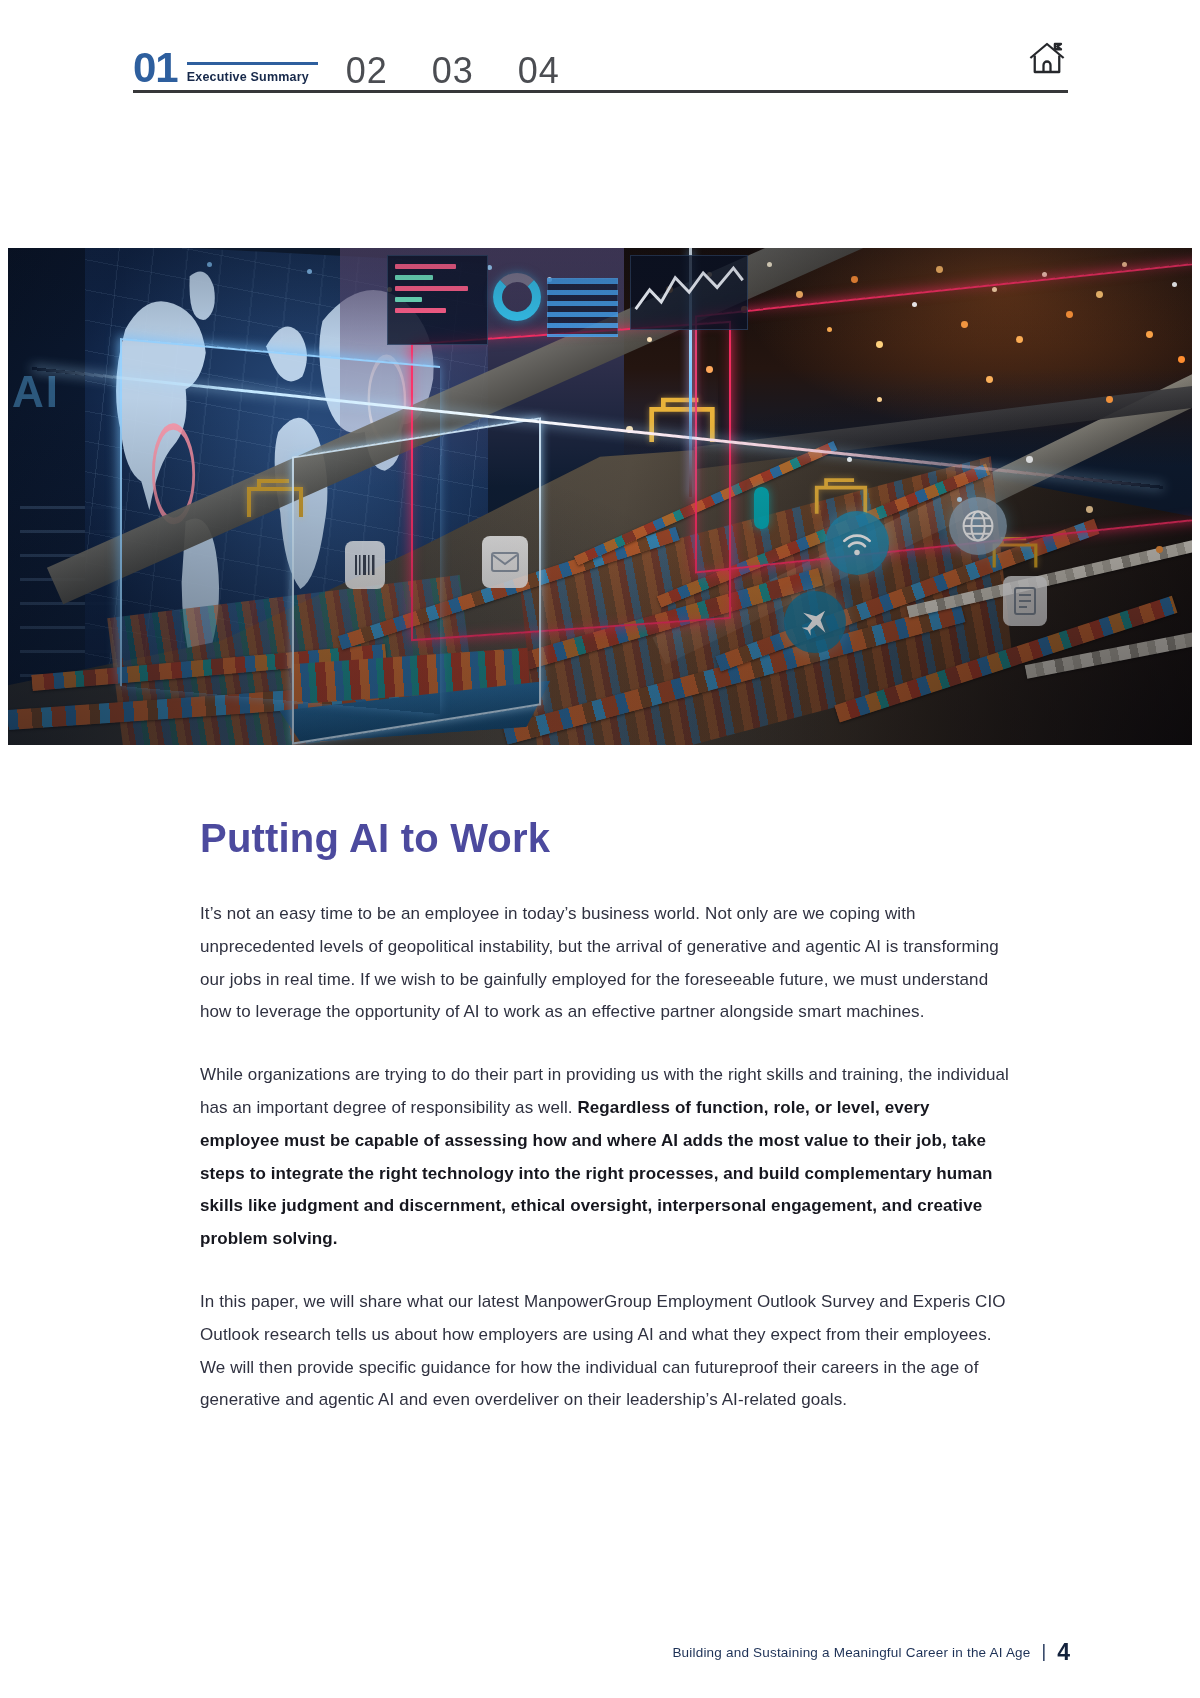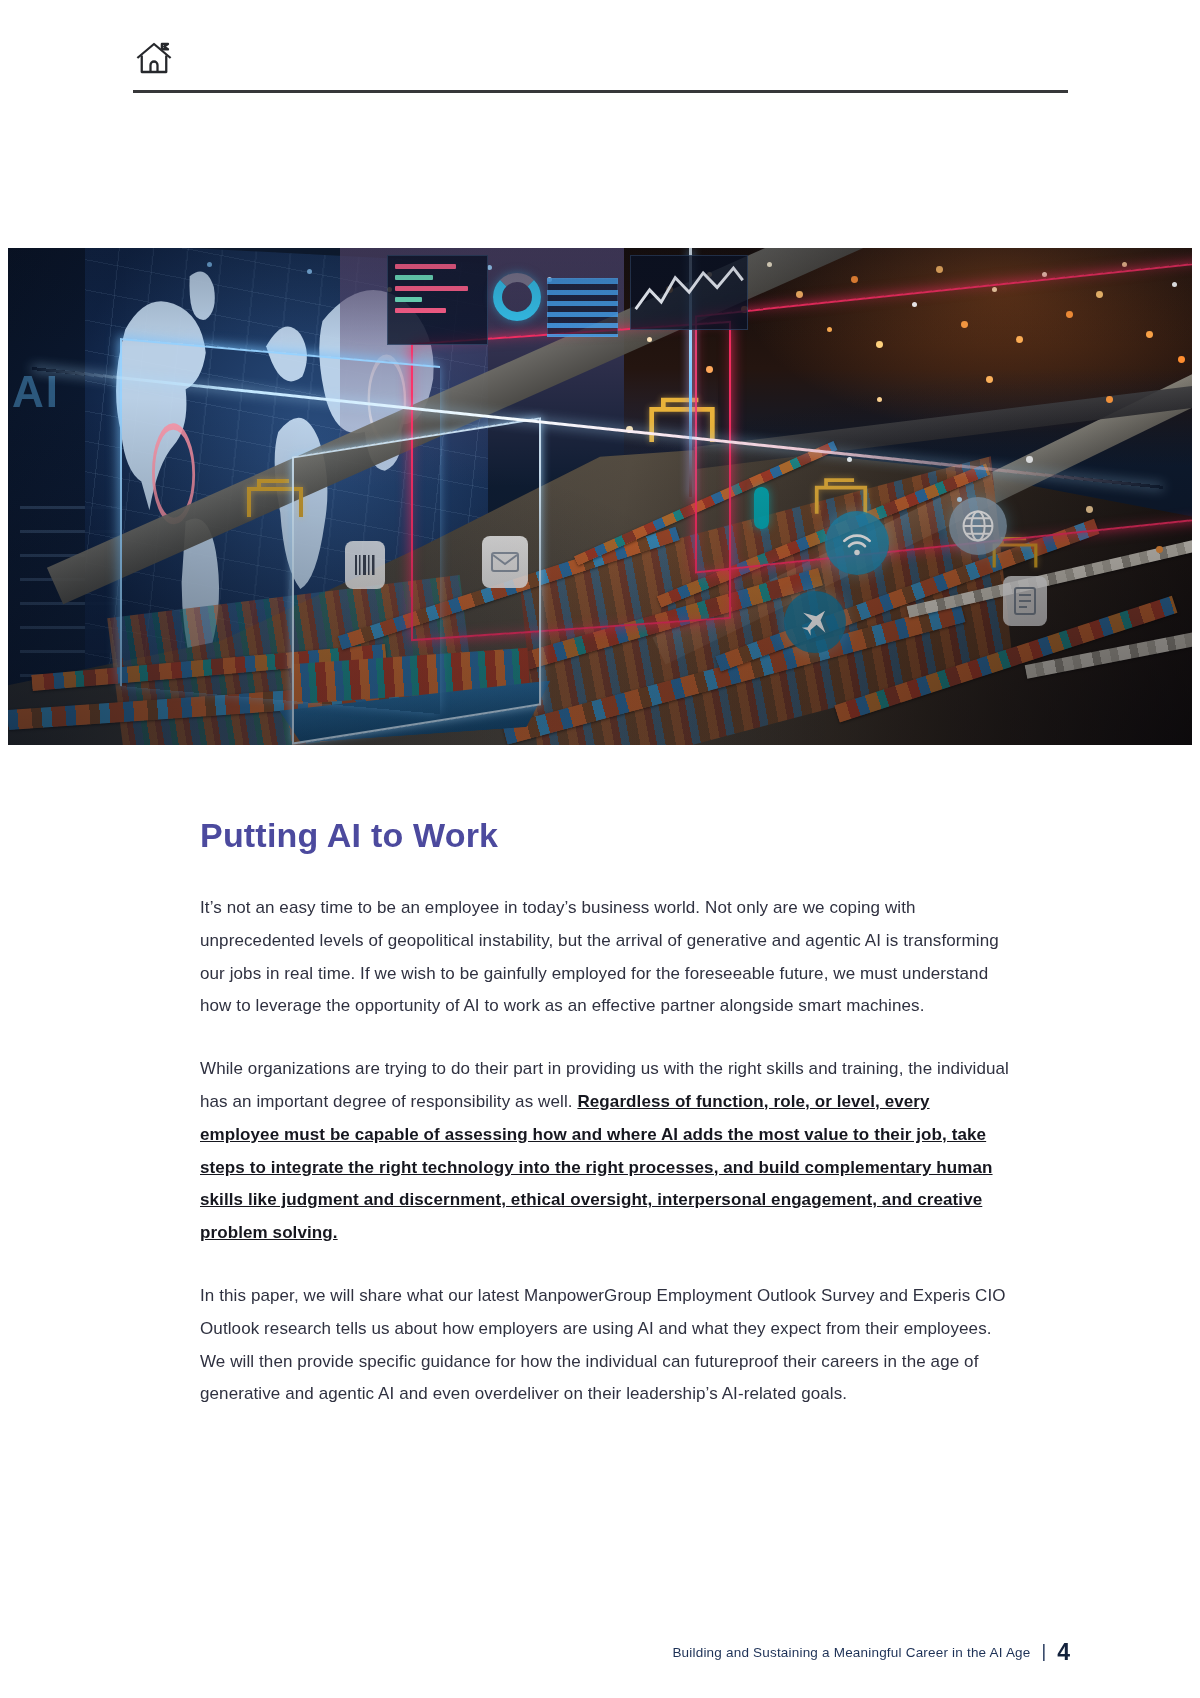--- a/index.html
+++ b/index.html
@@ -133,34 +133,44 @@
   .dash4 { left:52.5%; top:1.5%; width:10%; height:15%; }
 
   .vignette { inset:0;
     background:
       radial-gradient(ellipse at 0% 100%, rgba(5,10,20,.55), transparent 50%),
       radial-gradient(ellipse at 100% 100%, rgba(5,5,10,.6), transparent 55%),
       linear-gradient(180deg, rgba(10,16,30,.25), transparent 20%); }
 
   
   .article { position:absolute; left:200px; top:816px; width:812px; }
-  .article h1 { font-size:34px; font-weight:700; color:#4c4a9e; letter-spacing:.2px; margin-bottom:37px; }
+  .article h1 { font-size:40px; font-weight:700; color:#4c4a9e; letter-spacing:.2px; margin-bottom:37px; }
   .article p { font-size:17px; line-height:32.8px; color:#2f3140; margin-bottom:30px; letter-spacing:.1px; }
-  .article p b { font-weight:700; color:#16171f;text-decoration:underline; }
+  .article p b { font-weight:700; color:#16171f; }
 
   
   .footer { position:absolute; right:130px; top:1639px; display:flex; align-items:center; gap:11px; }
   .footer-title { font-size:13.5px; color:#1d3156; letter-spacing:.2px; }
   .footer-sep { font-size:18px; color:#1d3156; font-weight:400; transform:translateY(-1px); }
   .footer-page { font-size:23px; font-weight:800; color:#13223c; }
 </style>
 </head>
 <body>
 
 <div class="header">
+  <div class="sections">
+    <span class="num-active">01</span>
+    <span class="active-label">
+      <span class="overline"></span>
+      <span class="active-label-text">Executive Summary</span>
+    </span>
+    <span class="num-other">02</span>
+    <span class="num-other">03</span>
+    <span class="num-other">04</span>
+  </div>
   <span class="home-btn">
     <svg width="42" height="40" viewBox="0 0 48 44" fill="none" stroke="#26282c" stroke-width="2.6" stroke-linejoin="round">
       <path d="M5 22 L24 6 L43 22"></path>
       <path d="M10 19 V38 H38 V19"></path>
       <path d="M20 38 V30 a4 4 0 0 1 8 0 V38"></path>
       <path d="M33 12 V6 h7 l-4.5 3 4.5 3 h-7"></path>
     </svg>
   </span>
 </div>
 <div class="header-rule"></div>

